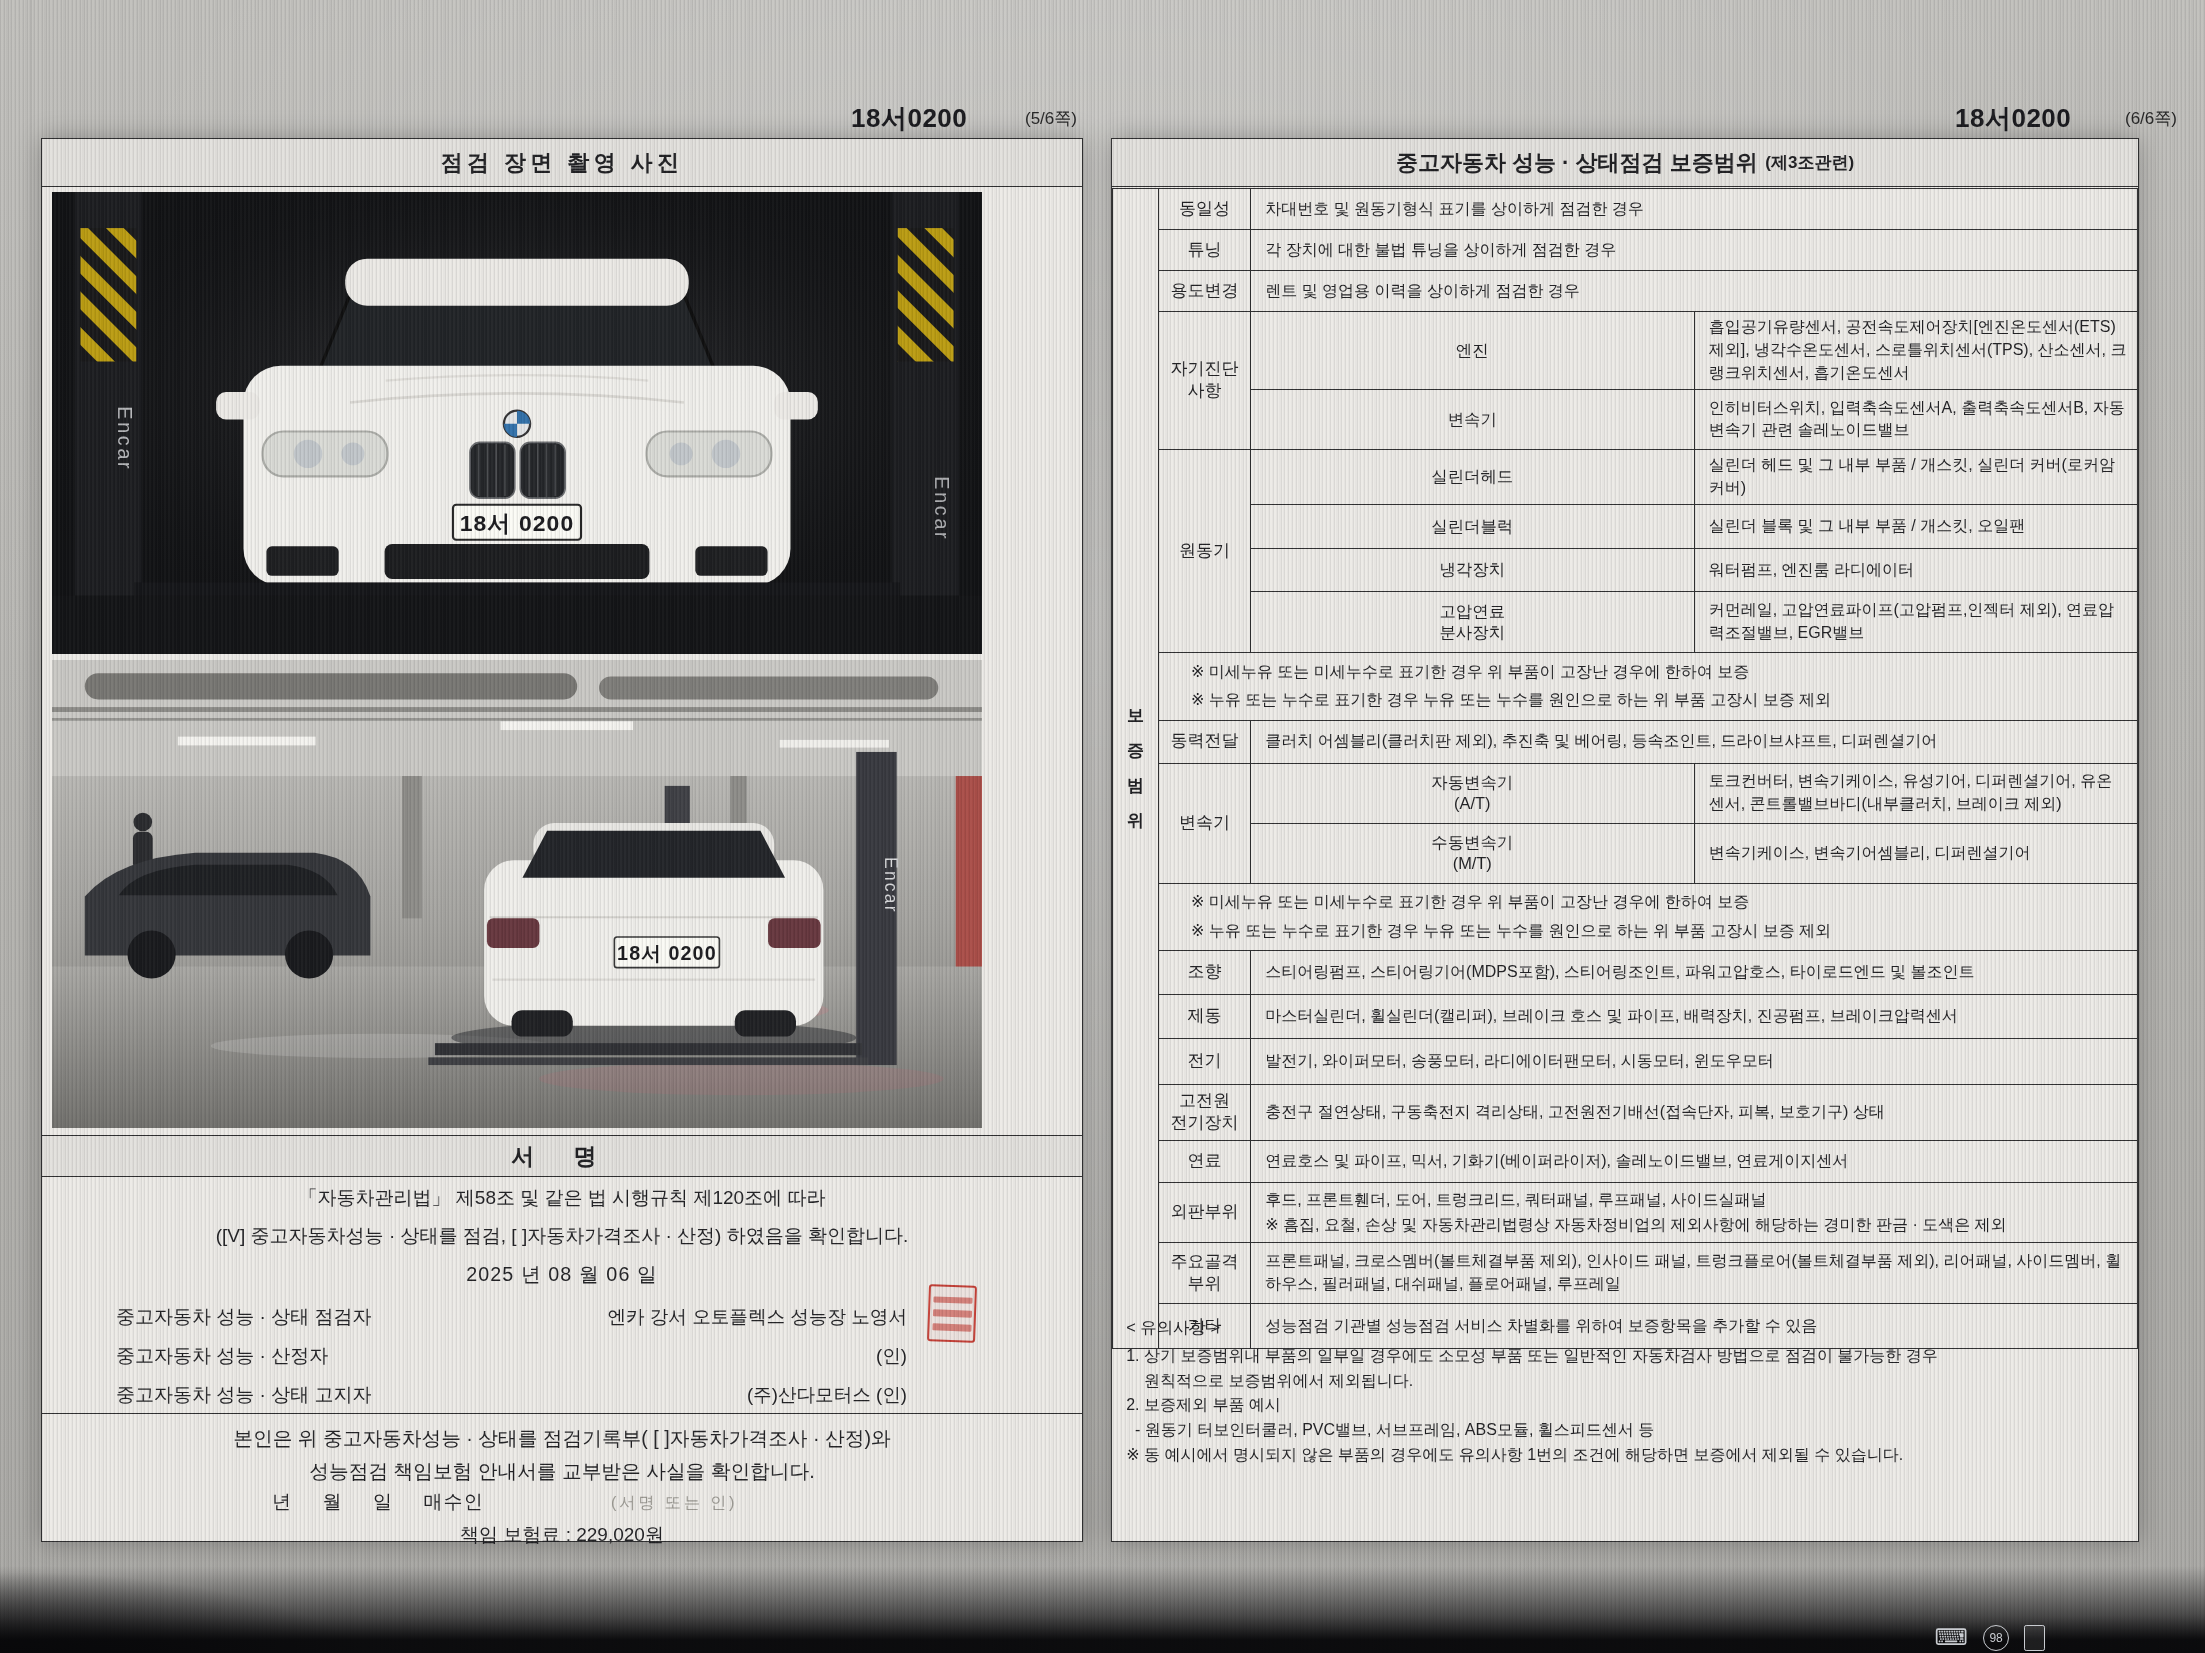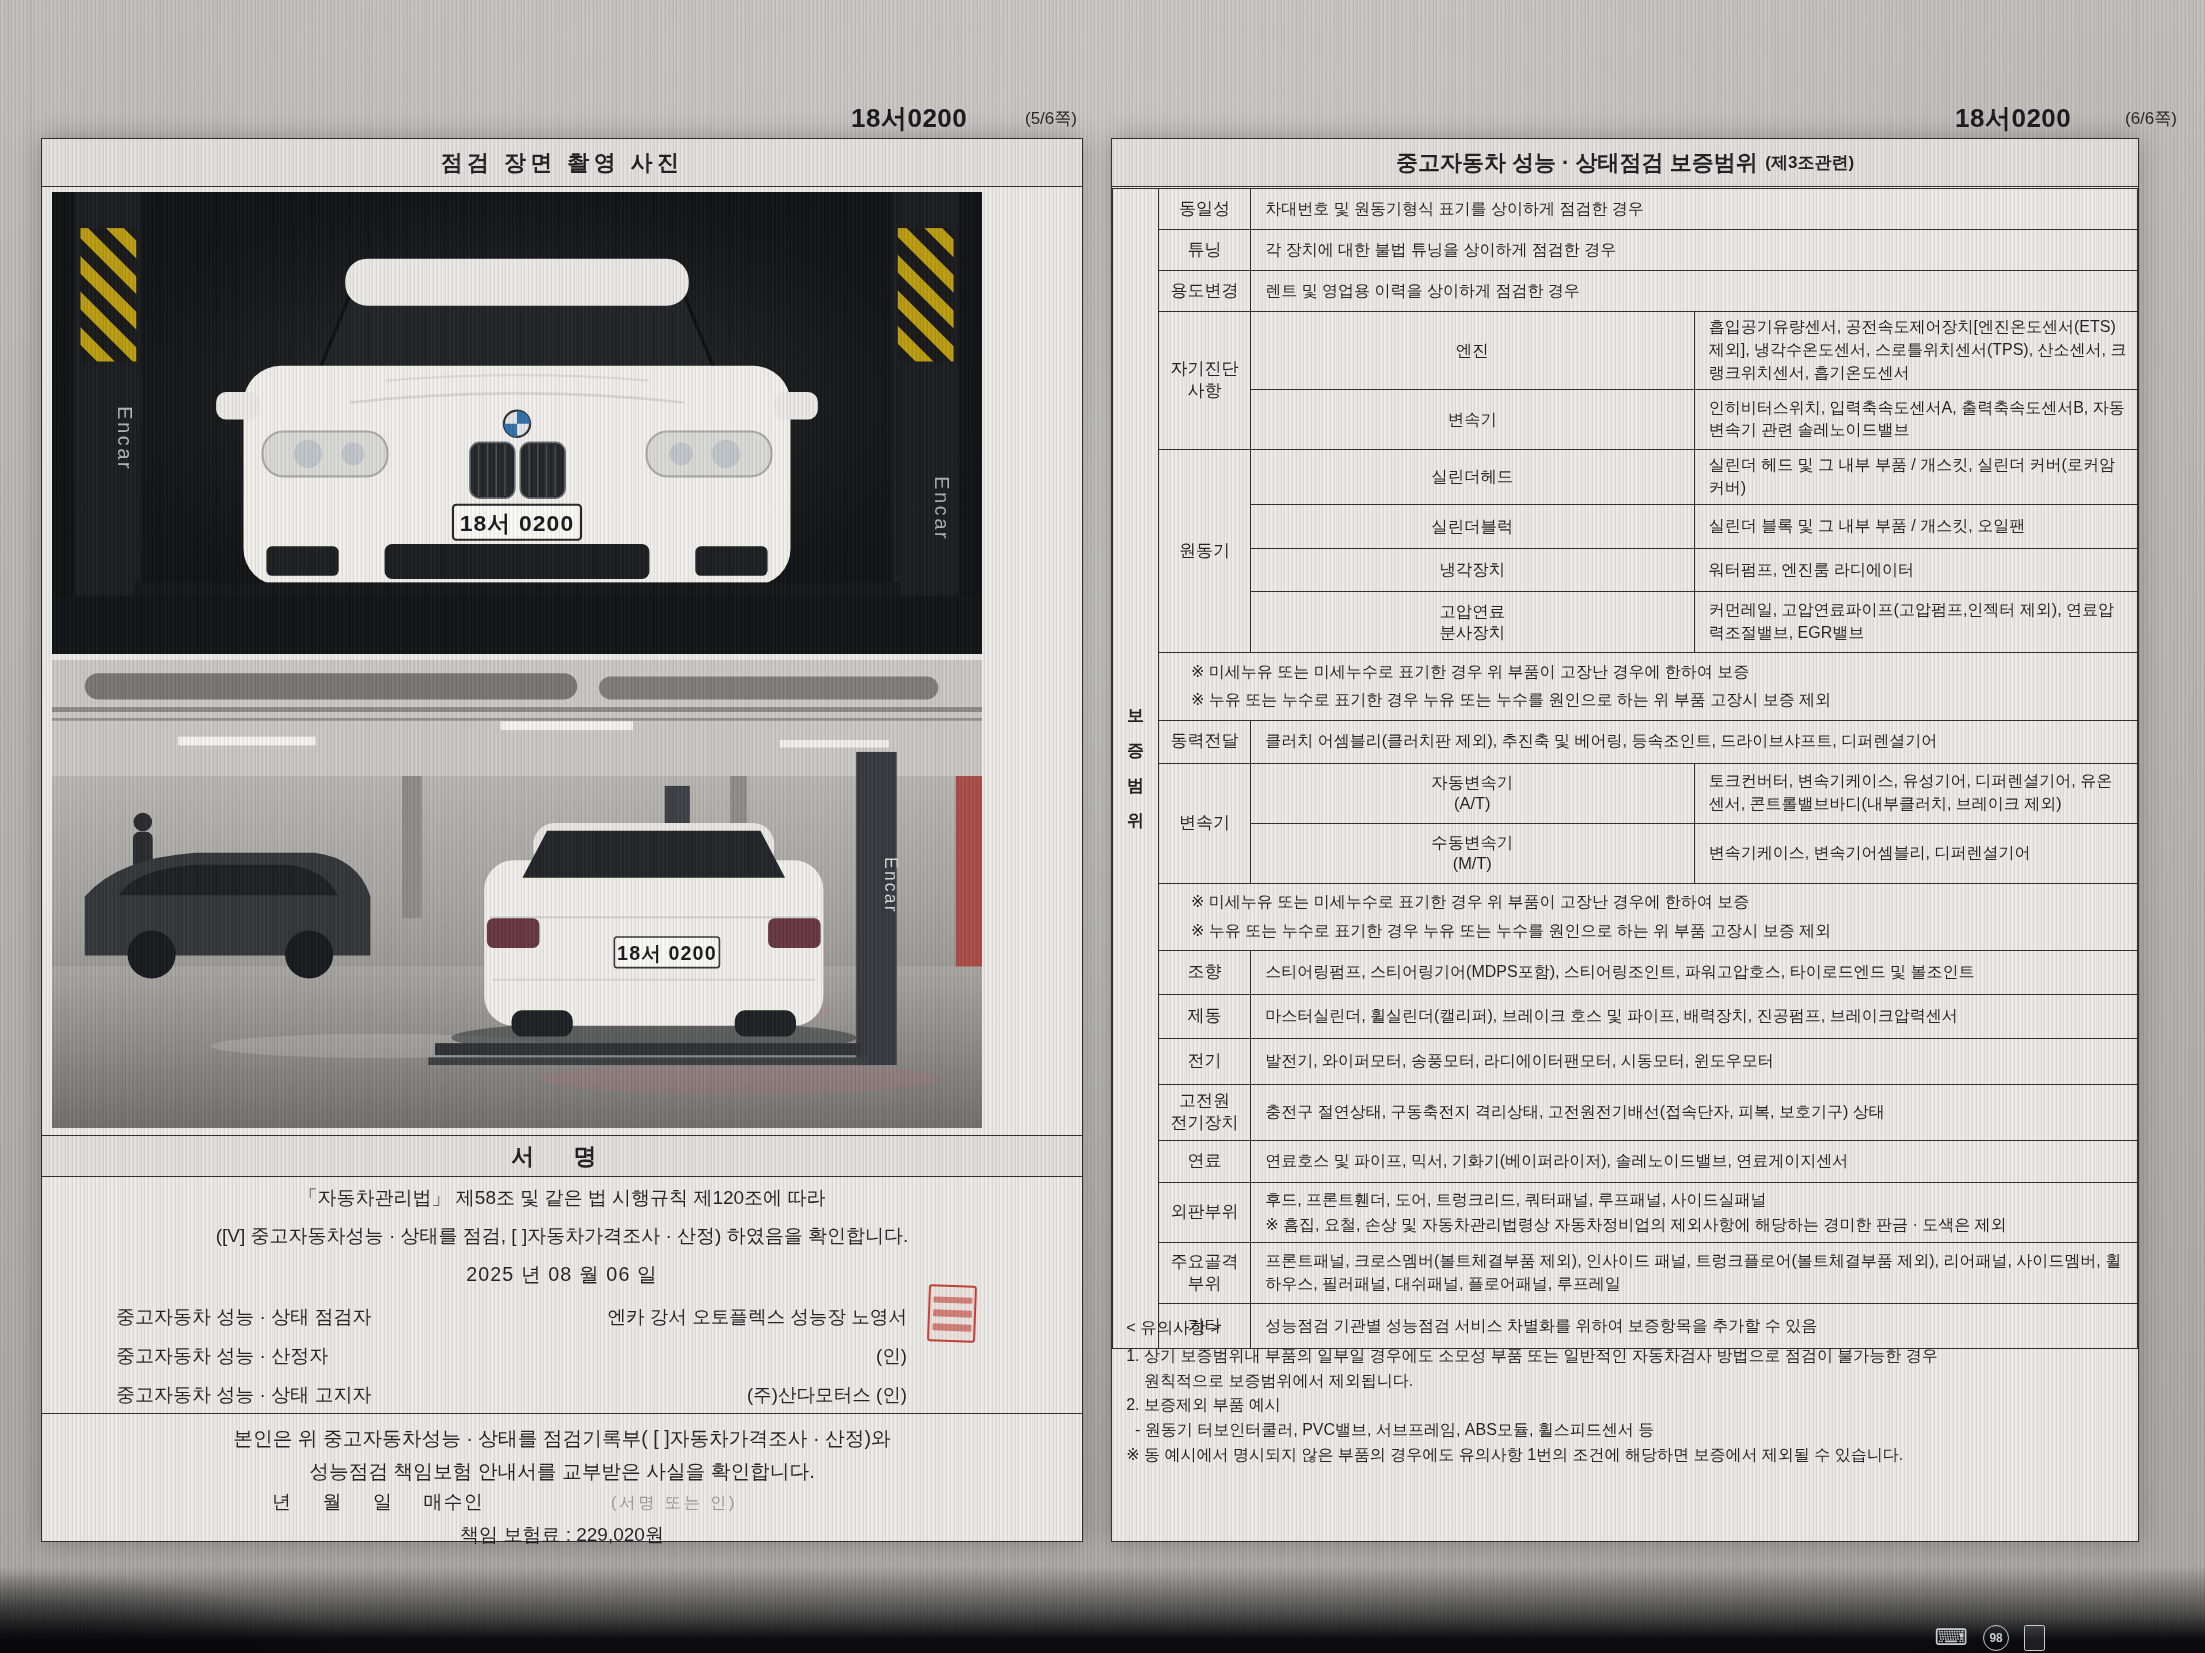--- a/index.html
+++ b/index.html
@@ -76,21 +76,21 @@
   .desc-cell{font-size:16px;padding:4.4px 9.8px 4.4px 14.2px;line-height:1.42;}
   .desc-note{margin-top:2.2px;}
   .note-cell{font-size:16px;padding:4.4px 9.8px 4.4px 32px;line-height:1.8;}
 
   .notes-block{position:absolute;top:1176px;left:14.2px;right:12px;font-size:16px;line-height:1.55;color:#1b1b1e;}
   .notes-block div{white-space:pre-wrap;}
   .notes-title{margin-bottom:3.3px;font-size:16.4px;}
 
   #taskbar{position:absolute;right:160px;bottom:3.3px;display:flex;gap:15.3px;align-items:center;z-index:42;}
   .tb-glyph{color:#c9ccd1;font-size:23px;line-height:1;}
-  .badge{width:24px;height:24px;border:1.6px solid #c9ccd1;border-radius:50%;display:flex;align-items:center;justify-content:center;font-size:12px;color:#c9ccd1;font-weight:bold;}
+  .badge{width:24px;height:24px;border:1.6px solid #c9ccd1;border-radius:50%;display:flex;align-items:center;justify-content:center;font-size:12px;color:#c9ccd1;}
   .doc-icon{width:18.6px;height:24px;border:1.6px solid #c9ccd1;border-radius:2.2px;background:rgba(255,255,255,.08);}
 </style>
 </head>
 <body>
 
 <div class="stage">
 
   <div class="hdr-num" id="hdrL-num">18서0200</div>
   <div class="hdr-page" id="hdrL-page">(5/6쪽)</div>
   <div class="hdr-num" id="hdrR-num">18서0200</div>

